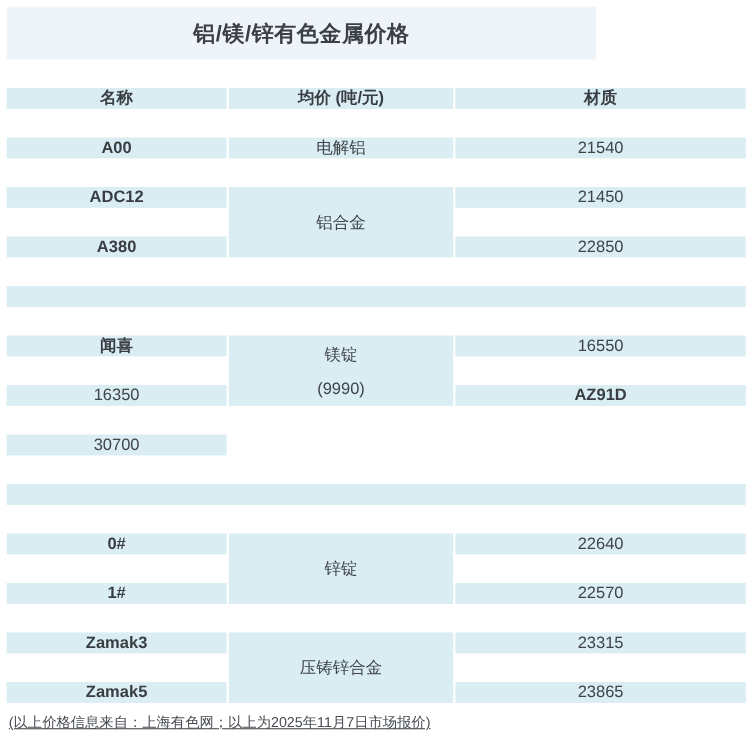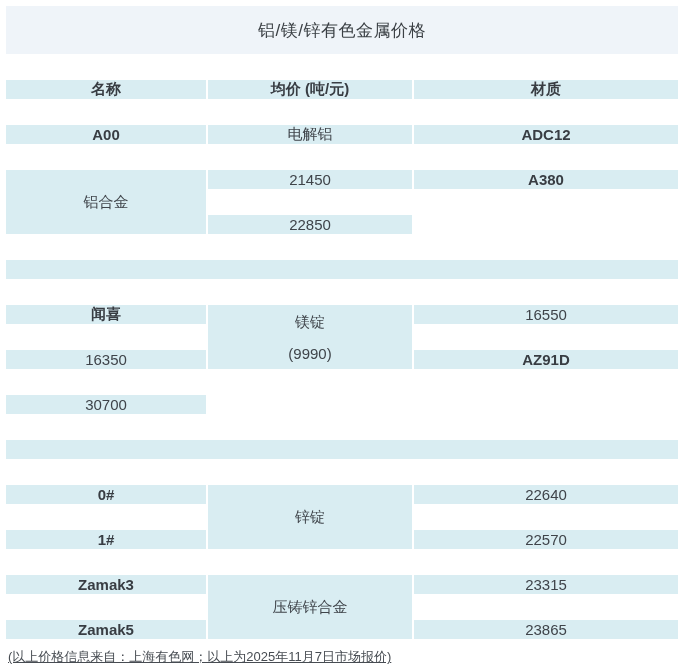--- a/index.html
+++ b/index.html
@@ -9,26 +9,26 @@
     font-family: "Liberation Sans", "DejaVu Sans", sans-serif;
   }
   .page {
     width: 684px;
     height: 671px;
     background: #ffffff;
     box-sizing: border-box;
     padding: 6px 6px 0 6px;
   }
   .title {
-    width: 672px;
+    width: 536px;
     height: 48px;
     background: #eff4f9;
     color: #3b4045;
-    font-size: 17px;
-    font-weight: normal;
+    font-size: 20px;
+    font-weight: bold;
     display: flex;
     align-items: center;
     justify-content: center;
     letter-spacing: 0.5px;
   }
   .grid {
     margin-top: 2px;
     display: grid;
     grid-template-columns: 200px 204px 264px;
     grid-auto-rows: 43px;
@@ -76,20 +76,21 @@
   <div class="title">铝/镁/锌有色金属价格</div>
 
   <div class="grid">
 
     <div class="cell head">名称</div>
     <div class="cell head">均价 (吨/元)</div>
     <div class="cell head">材质</div>
 
     <div class="cell name">A00</div>
     <div class="cell">电解铝</div>
+    <div class="cell">21540</div>
 
     <div class="cell name">ADC12</div>
     <div class="cell span2">铝合金</div>
     <div class="cell">21450</div>
 
     <div class="cell name">A380</div>
     <div class="cell">22850</div>
 
     <div class="cell spacer"></div>
 

